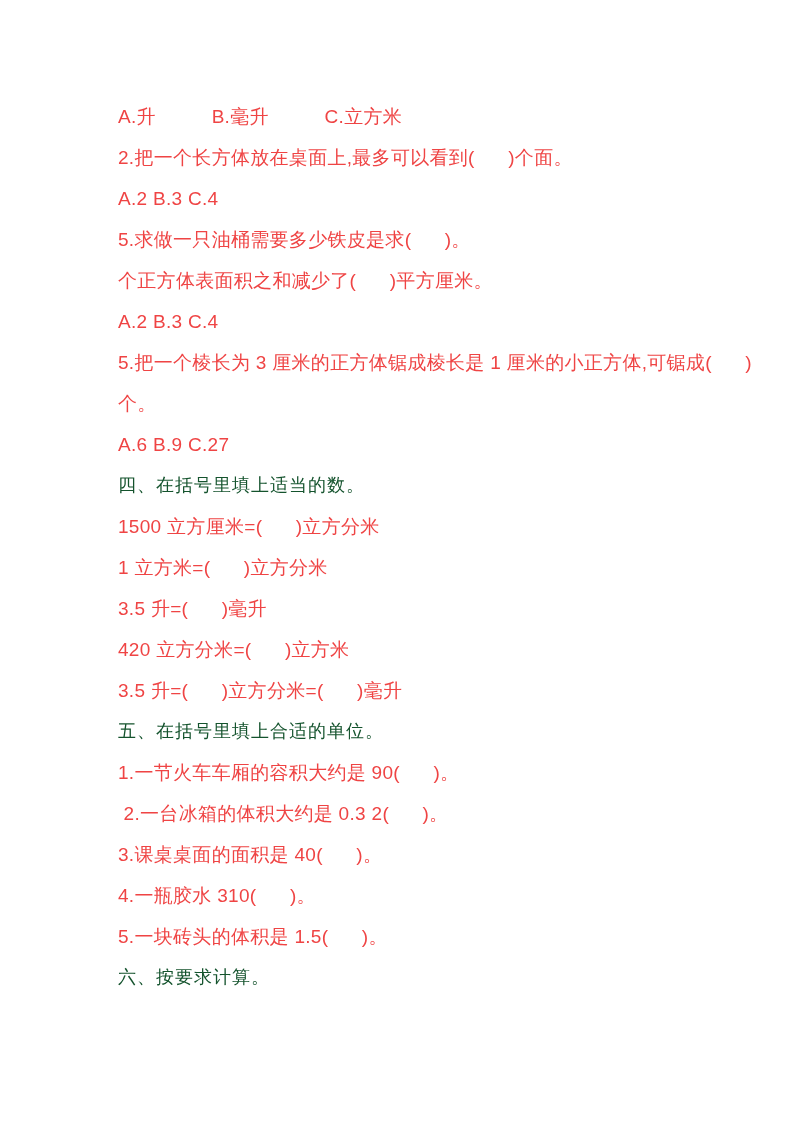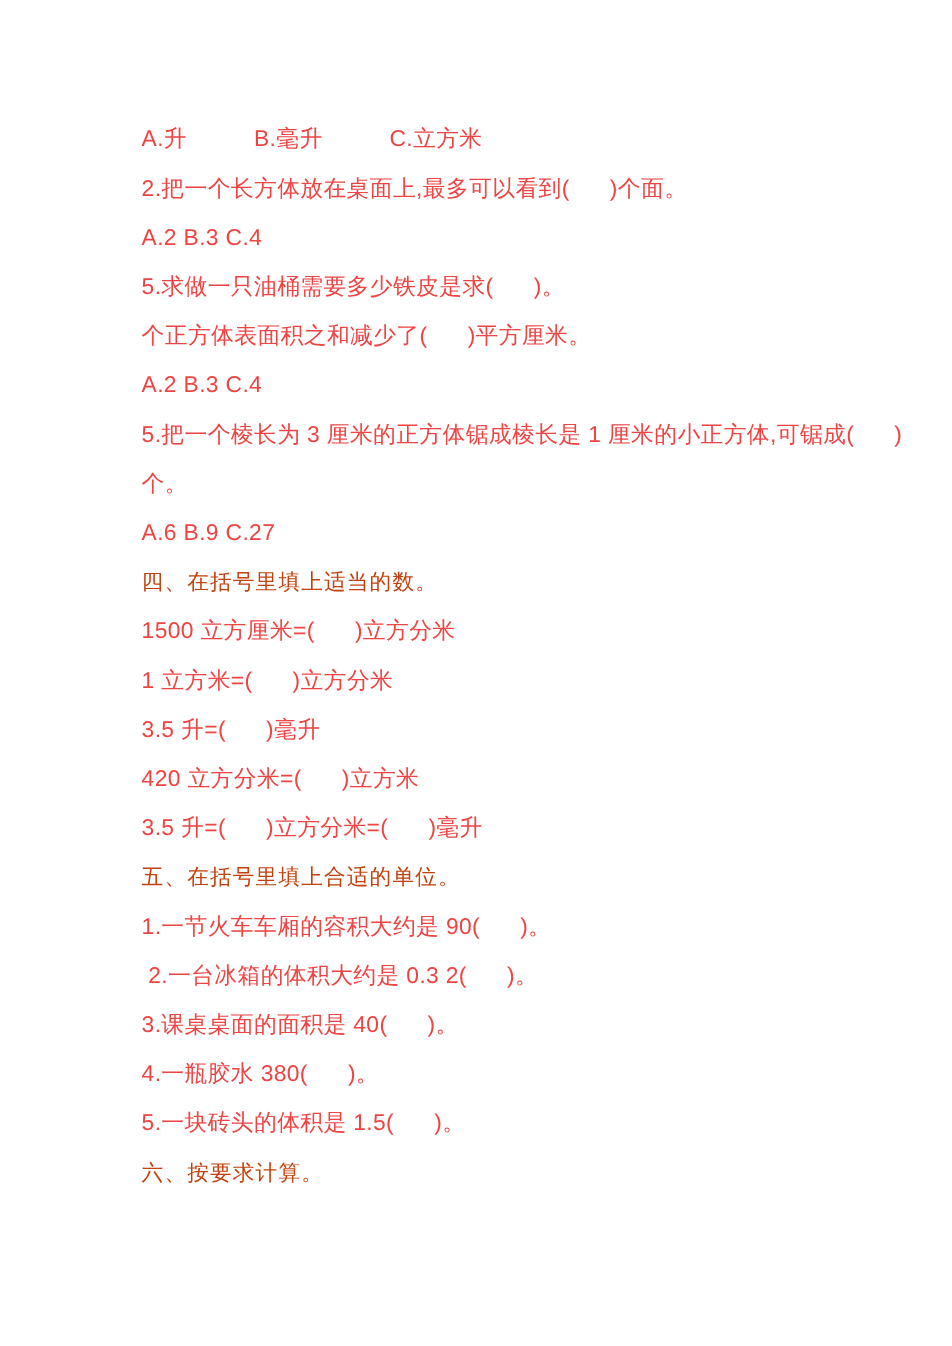--- a/index.html
+++ b/index.html
@@ -29,21 +29,21 @@
     font-family: "Liberation Sans", sans-serif;
     font-size: 19px;
     line-height: 41px;
     color: #ef4444;
     letter-spacing: 0.3px;
   }
   .heading-line {
     font-family: "Liberation Serif", serif;
     font-size: 18px;
     line-height: 41px;
-    color: #c2410c;
+    color: #14532d;
     letter-spacing: 1px;
   }
 </style>
 </head>
 <body>
 
 <div class="page">
   <div class="content">
 
     <p class="body-line">A.升          B.毫升          C.立方米</p>
@@ -59,19 +59,19 @@
     <p class="body-line">1500 立方厘米=(      )立方分米</p>
     <p class="body-line">1 立方米=(      )立方分米</p>
     <p class="body-line">3.5 升=(      )毫升</p>
     <p class="body-line">420 立方分米=(      )立方米</p>
     <p class="body-line">3.5 升=(      )立方分米=(      )毫升</p>
 
     <p class="heading-line">五、在括号里填上合适的单位。</p>
     <p class="body-line">1.一节火车车厢的容积大约是 90(      )。</p>
     <p class="body-line"> 2.一台冰箱的体积大约是 0.3 2(      )。</p>
     <p class="body-line">3.课桌桌面的面积是 40(      )。</p>
-    <p class="body-line">4.一瓶胶水 380(      )。</p>
+    <p class="body-line">4.一瓶胶水 310(      )。</p>
     <p class="body-line">5.一块砖头的体积是 1.5(      )。</p>
 
     <p class="heading-line">六、按要求计算。</p>
 
   </div>
 </div>
 
 </body></html>

